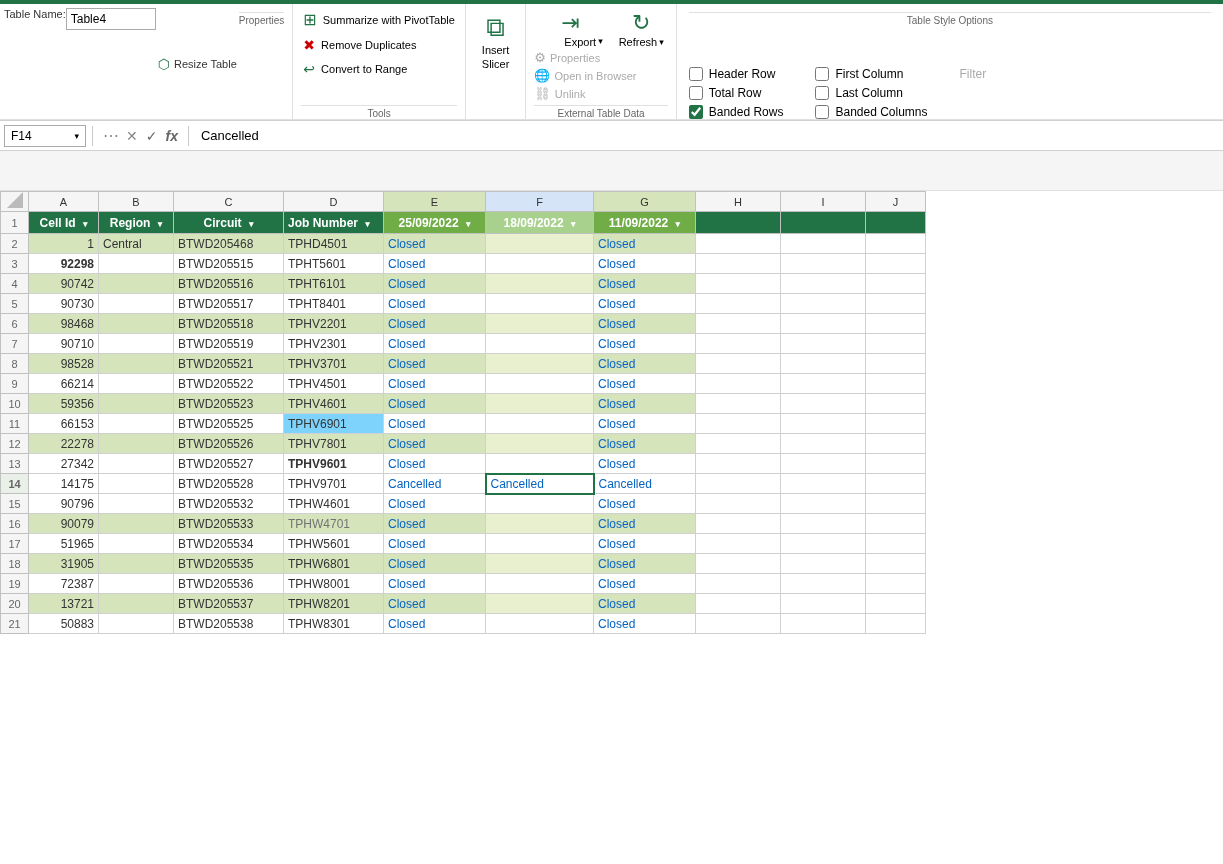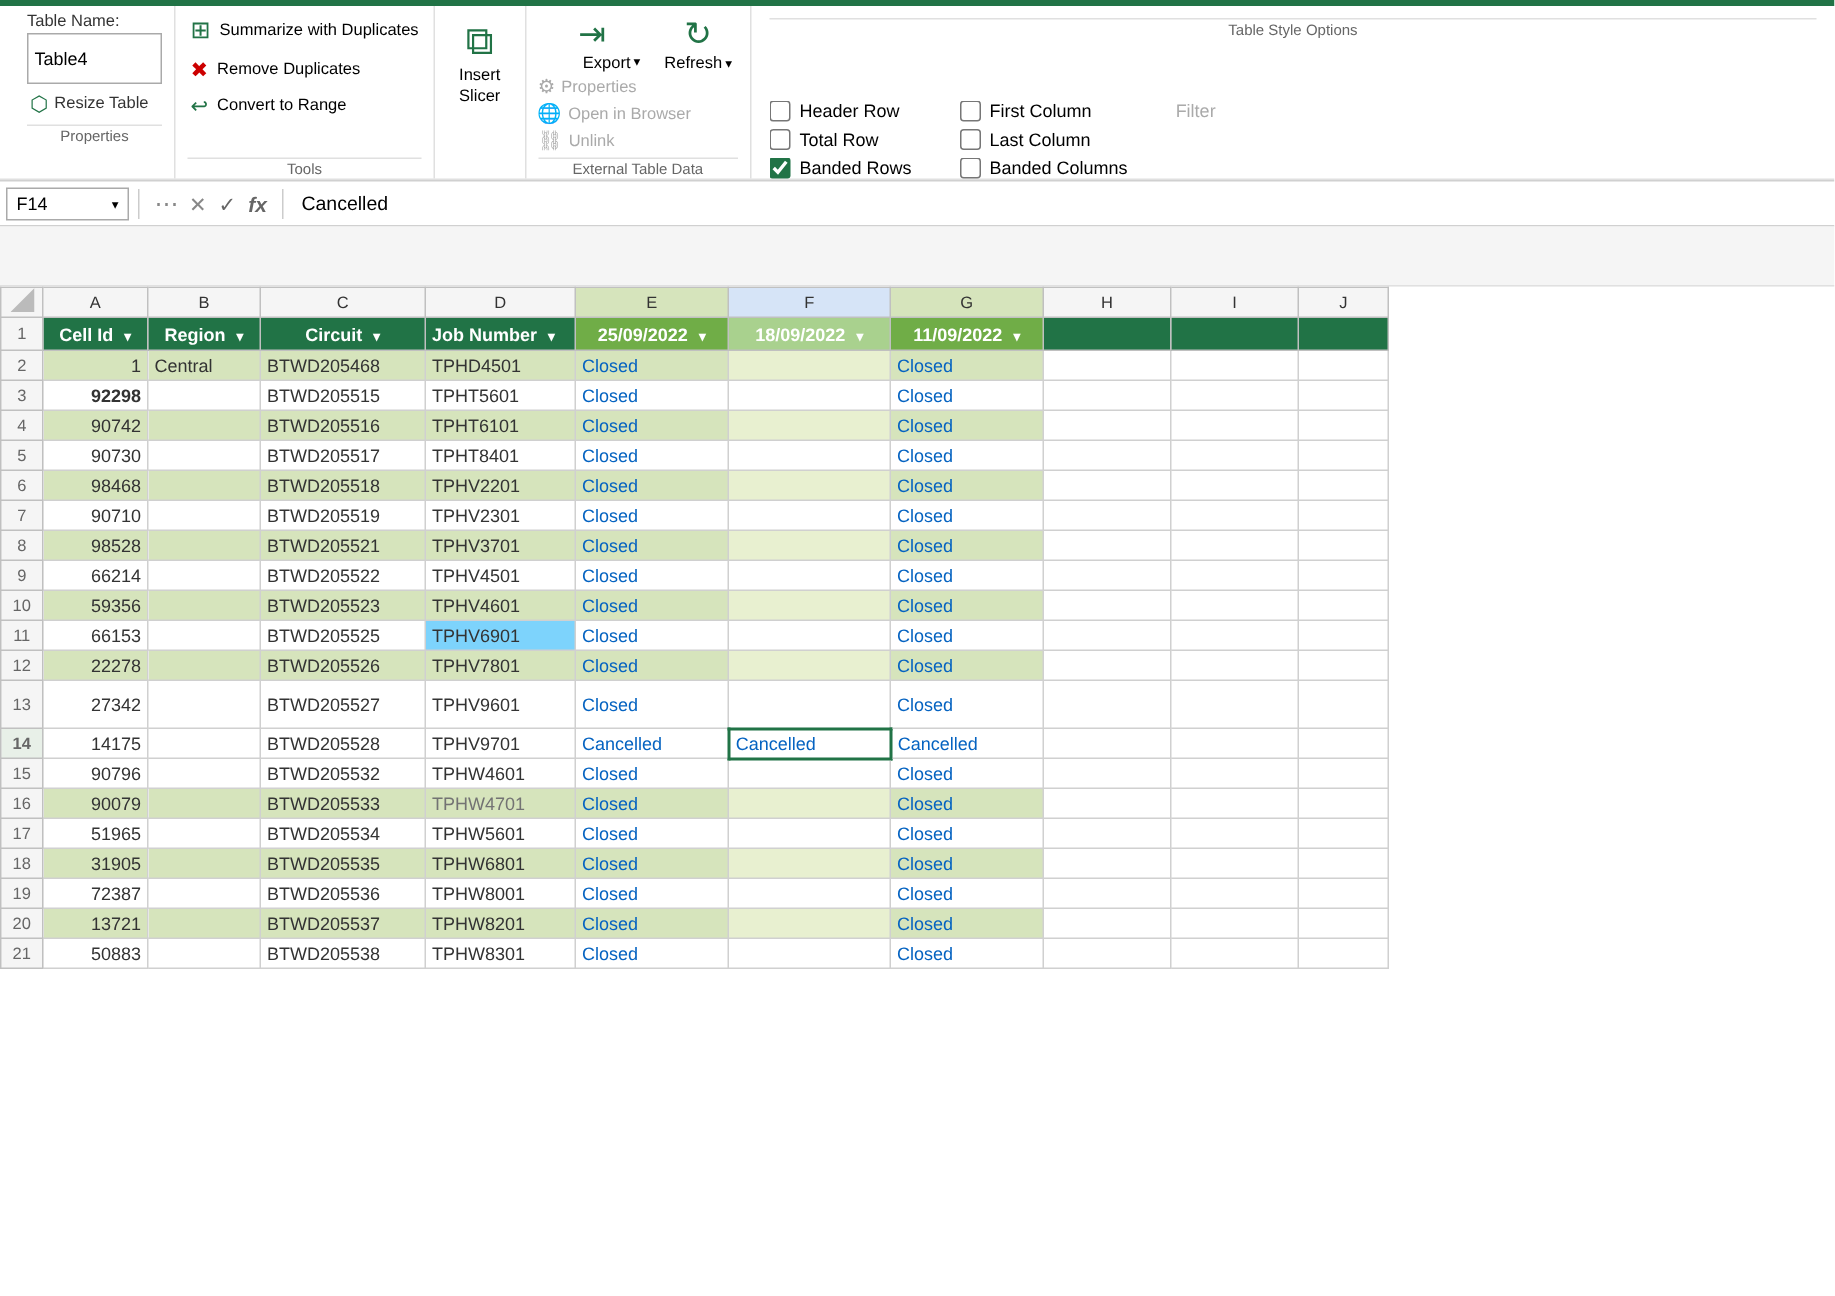--- a/index.html
+++ b/index.html
@@ -13,35 +13,35 @@
     .toolbar-area { background: #fff; }
   </style>
 </head>
 <body>
 
 <div style="position:relative;">
   <div class="ribbon-top-bar"></div>
   <div class="ribbon toolbar-area" style="padding: 0;">
     <div style="display:flex; align-items:stretch; border-bottom: 1px solid #e0e0e0;">
 
-      <div style="display:flex; flex-direction:column; padding:4px 8px 0 18px; border-right:1px solid #e0e0e0;">
+      <div style="display:flex; padding:4px 8px 0 4px; border-right:1px solid #e0e0e0;">
         <div style="font-size:11px; color:#333; margin-bottom:2px;">Table Name:</div>
-        <input type="text" style="border: 1px solid rgb(170, 170, 170); padding: 2px 4px; font-size: 12px; width: 90px; height: 34px; margin-bottom: 3px;" value="Table4">
+        <input type="text" style="border: 1px solid rgb(170, 170, 170); padding: 2px 4px; font-size: 12px; width: 90px; height: 22px; margin-bottom: 3px;" value="Table4">
         <div style="display:flex; align-items:center; gap:4px; cursor:pointer; font-size:11px; color:#333; padding:2px 2px;">
           <span style="color:#217346; font-size:14px;">⬡</span>
           <span>Resize Table</span>
         </div>
         <div style="font-size:10px; color:#666; text-align:center; margin-top:4px; padding-top:2px; border-top:1px solid #e0e0e0;">Properties</div>
       </div>
 
       <div style="display:flex; flex-direction:column; padding:4px 8px 0 8px; border-right:1px solid #e0e0e0; justify-content:space-between;">
         <div style="display:flex; flex-direction:column; gap:4px; flex:1;">
           <div style="display:flex; align-items:center; gap:6px; cursor:pointer; font-size:11px; padding:2px 2px;">
             <span style="font-size:16px; color:#217346;">⊞</span>
-            <span>Summarize with Duplicates</span>
+            <span>Summarize with PivotTable</span>
           </div>
           <div style="display:flex; align-items:center; gap:6px; cursor:pointer; font-size:11px; padding:2px 2px;">
             <span style="font-size:14px; color:#c00;">✖</span>
             <span>Remove Duplicates</span>
           </div>
           <div style="display:flex; align-items:center; gap:6px; cursor:pointer; font-size:11px; padding:2px 2px;">
             <span style="font-size:14px; color:#217346;">↩</span>
             <span>Convert to Range</span>
           </div>
         </div>
@@ -342,21 +342,21 @@
           <td style="background: rgb(214, 228, 188); color: rgb(5, 99, 193); border: 1px solid rgb(208, 208, 208); padding: 0px 4px; height: 20px; white-space: nowrap; overflow: hidden; font-size: 12px; text-align: left; font-weight: normal;">Closed</td>
           <td style="background: rgb(255, 255, 255); color: rgb(51, 51, 51); border: 1px solid rgb(208, 208, 208); padding: 0px 4px; height: 20px; white-space: nowrap; overflow: hidden; font-size: 12px; text-align: left; font-weight: normal;"></td>
           <td style="background: rgb(255, 255, 255); color: rgb(51, 51, 51); border: 1px solid rgb(208, 208, 208); padding: 0px 4px; height: 20px; white-space: nowrap; overflow: hidden; font-size: 12px; text-align: left; font-weight: normal;"></td>
           <td style="background: rgb(255, 255, 255); color: rgb(51, 51, 51); border: 1px solid rgb(208, 208, 208); padding: 0px 4px; height: 20px; white-space: nowrap; overflow: hidden; font-size: 12px; text-align: left; font-weight: normal;"></td>
         </tr>
         <tr>
           <td style="background: rgb(245, 245, 245); color: rgb(102, 102, 102); text-align: center; font-size: 11px; border: 1px solid rgb(192, 192, 192); padding: 0px 4px; height: 20px; font-weight: normal;">13</td>
           <td style="background: rgb(255, 255, 255); color: rgb(51, 51, 51); border: 1px solid rgb(208, 208, 208); padding: 0px 4px; height: 20px; white-space: nowrap; overflow: hidden; font-size: 12px; text-align: right; font-weight: normal;">27342</td>
           <td style="background: rgb(255, 255, 255); color: rgb(51, 51, 51); border: 1px solid rgb(208, 208, 208); padding: 0px 4px; height: 20px; white-space: nowrap; overflow: hidden; font-size: 12px; text-align: left; font-weight: normal;"></td>
           <td style="background: rgb(255, 255, 255); color: rgb(51, 51, 51); border: 1px solid rgb(208, 208, 208); padding: 0px 4px; height: 20px; white-space: nowrap; overflow: hidden; font-size: 12px; text-align: left; font-weight: normal;">BTWD205527</td>
-          <td style="background: rgb(255, 255, 255); color: rgb(51, 51, 51); border: 1px solid rgb(208, 208, 208); padding: 0px 4px; height: 32px; white-space: nowrap; overflow: hidden; font-size: 12px; text-align: left; font-weight: normal;">TPHV9601</td>
+          <td style="background: rgb(255, 255, 255); color: rgb(51, 51, 51); border: 1px solid rgb(208, 208, 208); padding: 0px 4px; height: 20px; white-space: nowrap; overflow: hidden; font-size: 12px; text-align: left; font-weight: bold;">TPHV9601</td>
           <td style="background: rgb(255, 255, 255); color: rgb(5, 99, 193); border: 1px solid rgb(208, 208, 208); padding: 0px 4px; height: 20px; white-space: nowrap; overflow: hidden; font-size: 12px; text-align: left; font-weight: normal;">Closed</td>
           <td style="background: rgb(255, 255, 255); color: rgb(51, 51, 51); border: 1px solid rgb(208, 208, 208); padding: 0px 4px; height: 20px; white-space: nowrap; overflow: hidden; font-size: 12px; text-align: left; font-weight: normal;"></td>
           <td style="background: rgb(255, 255, 255); color: rgb(5, 99, 193); border: 1px solid rgb(208, 208, 208); padding: 0px 4px; height: 20px; white-space: nowrap; overflow: hidden; font-size: 12px; text-align: left; font-weight: normal;">Closed</td>
           <td style="background: rgb(255, 255, 255); color: rgb(51, 51, 51); border: 1px solid rgb(208, 208, 208); padding: 0px 4px; height: 20px; white-space: nowrap; overflow: hidden; font-size: 12px; text-align: left; font-weight: normal;"></td>
           <td style="background: rgb(255, 255, 255); color: rgb(51, 51, 51); border: 1px solid rgb(208, 208, 208); padding: 0px 4px; height: 20px; white-space: nowrap; overflow: hidden; font-size: 12px; text-align: left; font-weight: normal;"></td>
           <td style="background: rgb(255, 255, 255); color: rgb(51, 51, 51); border: 1px solid rgb(208, 208, 208); padding: 0px 4px; height: 20px; white-space: nowrap; overflow: hidden; font-size: 12px; text-align: left; font-weight: normal;"></td>
         </tr>
         <tr>
           <td style="background: rgb(232, 240, 232); color: rgb(102, 102, 102); text-align: center; font-size: 11px; border: 1px solid rgb(192, 192, 192); padding: 0px 4px; height: 20px; font-weight: bold;">14</td>
           <td style="background: rgb(255, 255, 255); color: rgb(51, 51, 51); border: 1px solid rgb(208, 208, 208); padding: 0px 4px; height: 20px; white-space: nowrap; overflow: hidden; font-size: 12px; text-align: right; font-weight: normal;">14175</td>

